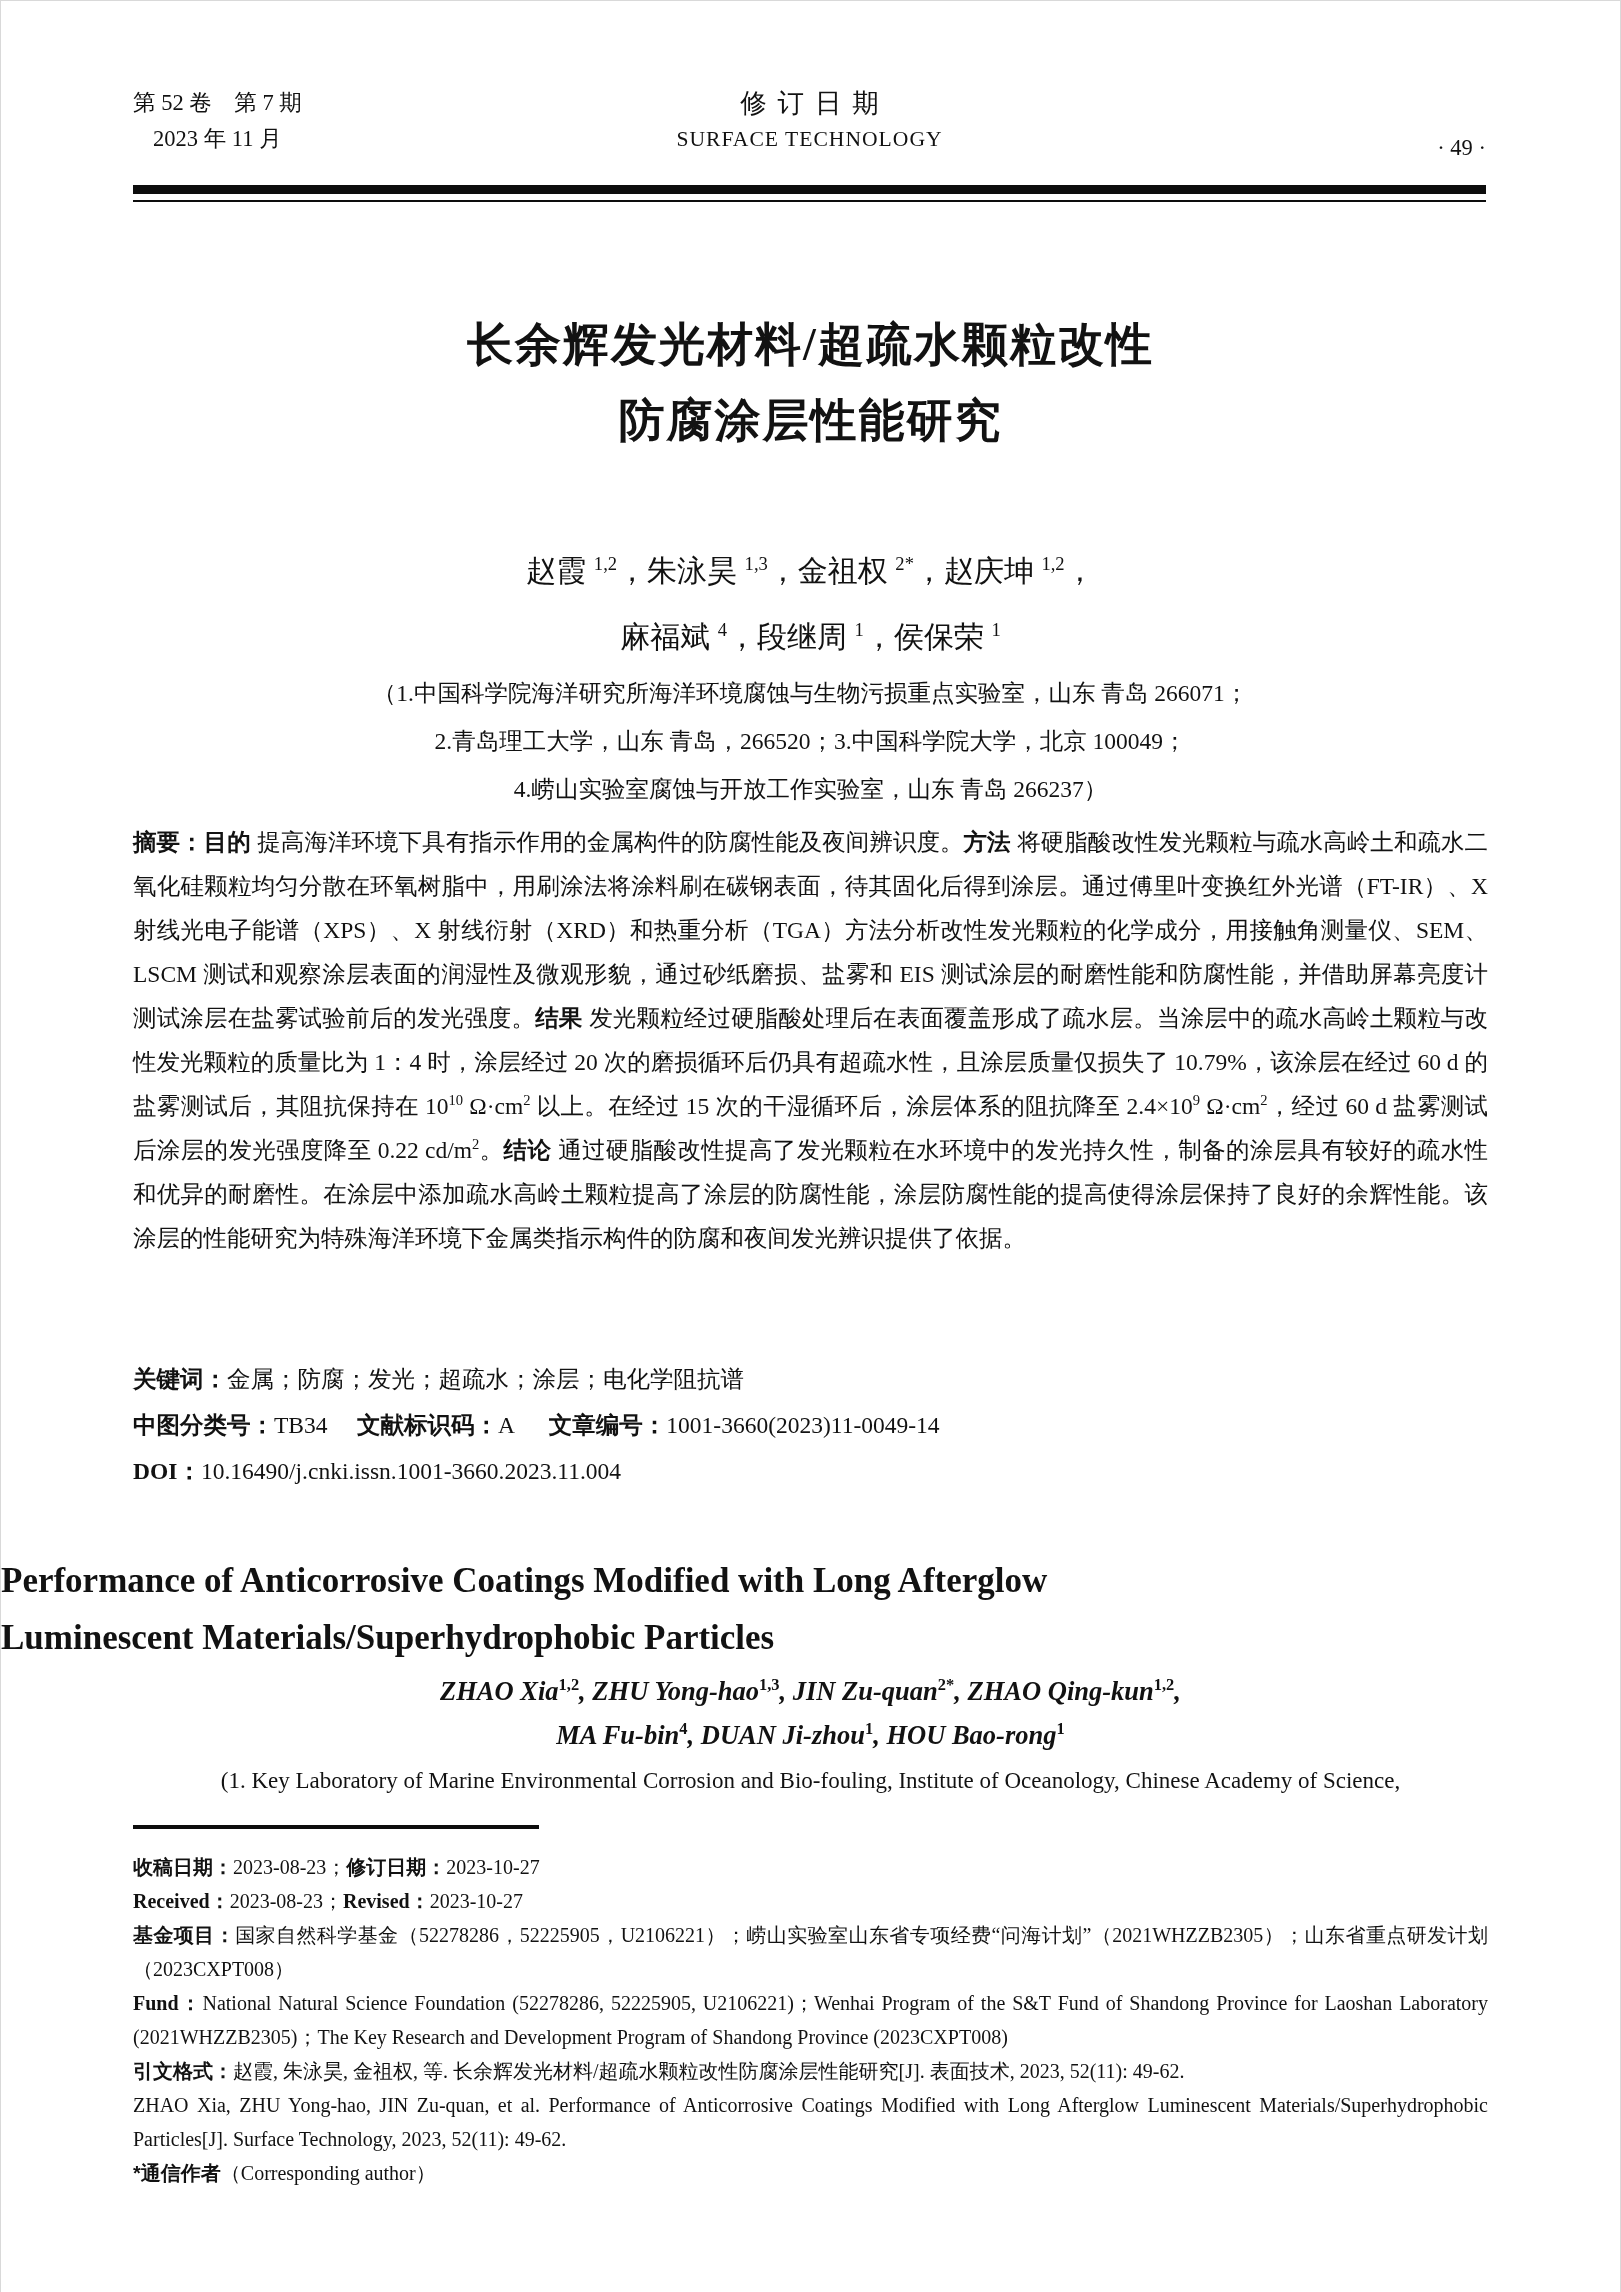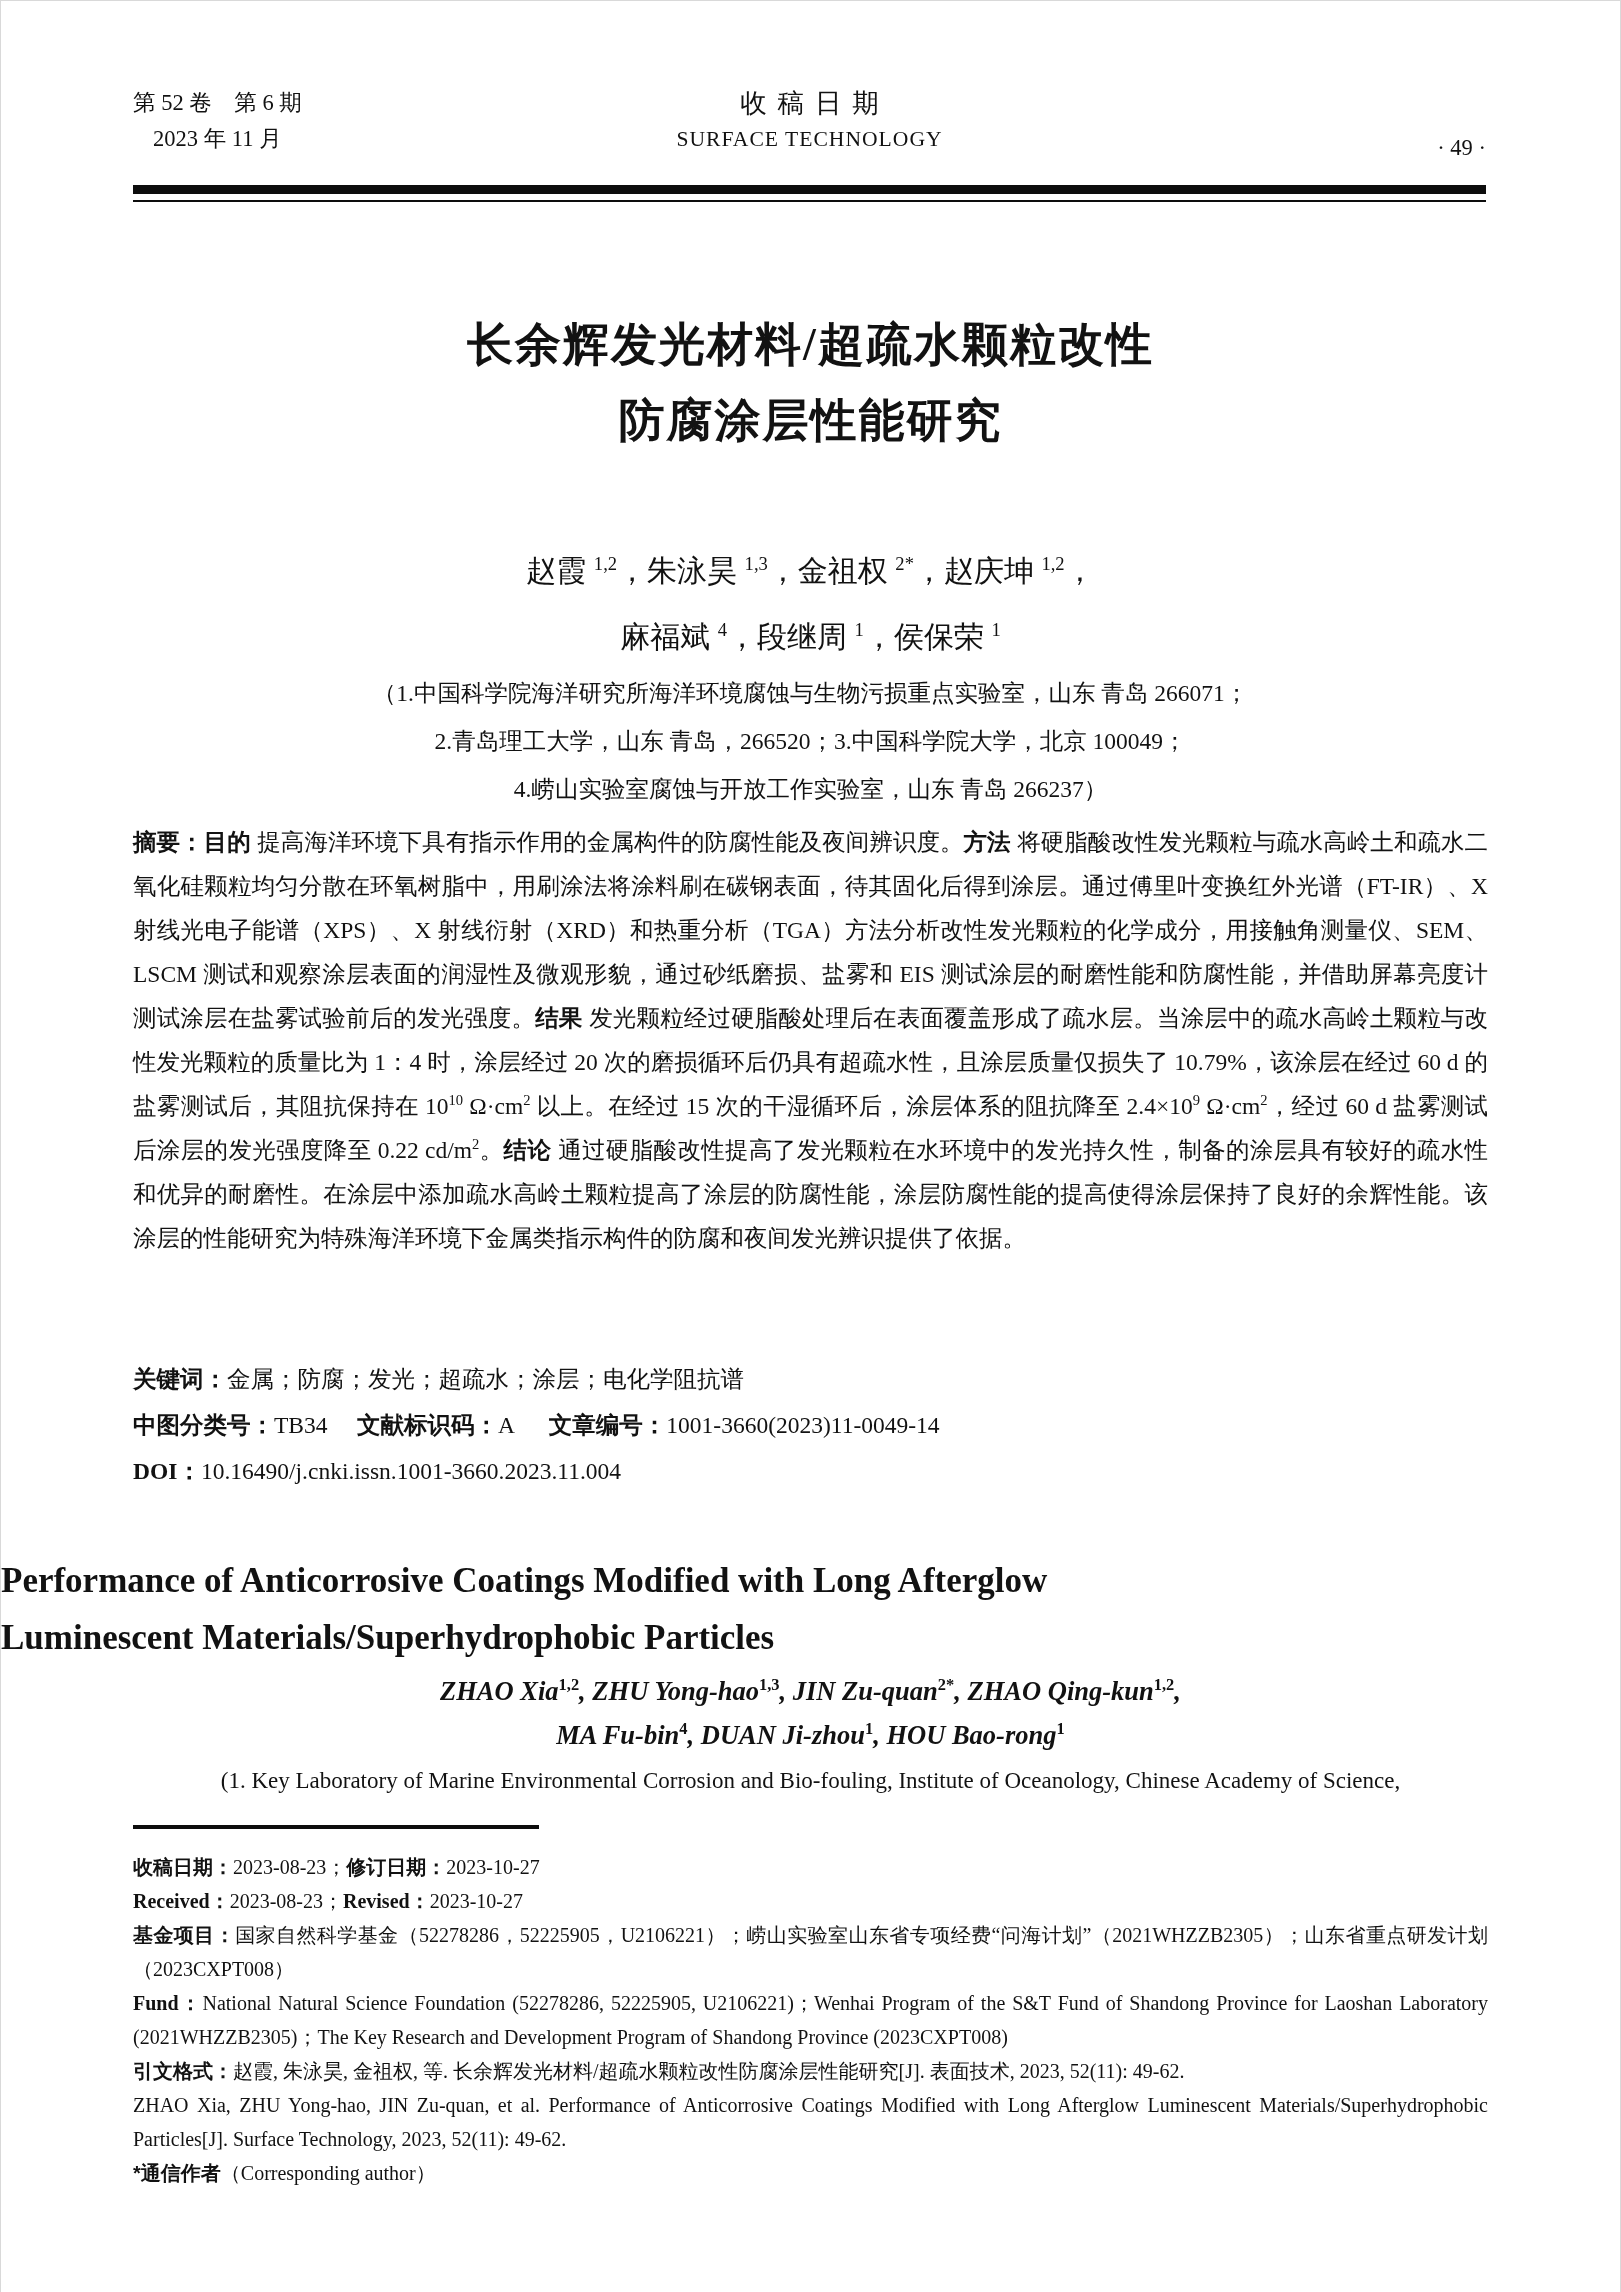--- a/index.html
+++ b/index.html
@@ -50,25 +50,25 @@
   sup{font-size:0.62em;line-height:0;vertical-align:super;margin-top:44px;}
   p{margin:0;}
 </style>
 </head>
 <body>
 
 <div class="page">
 
   <div class="abs header">
     <div class="hdr-left">
-      <div>第 52 卷　第 6 期</div>
+      <div>第 52 卷　第 7 期</div>
       <div>2023 年 11 月</div>
     </div>
     <div class="hdr-center">
-      <div class="journal-cn">收稿日期</div>
+      <div class="journal-cn">修订日期</div>
       <div class="journal-en">SURFACE TECHNOLOGY</div>
     </div>
     <div class="hdr-right">· 49 ·</div>
   </div>
 
   <div class="abs rule-thick"></div>
   <div class="abs rule-thin"></div>
 
   <div class="abs title-cn">
     <div>长余辉发光材料/超疏水颗粒改性</div>

